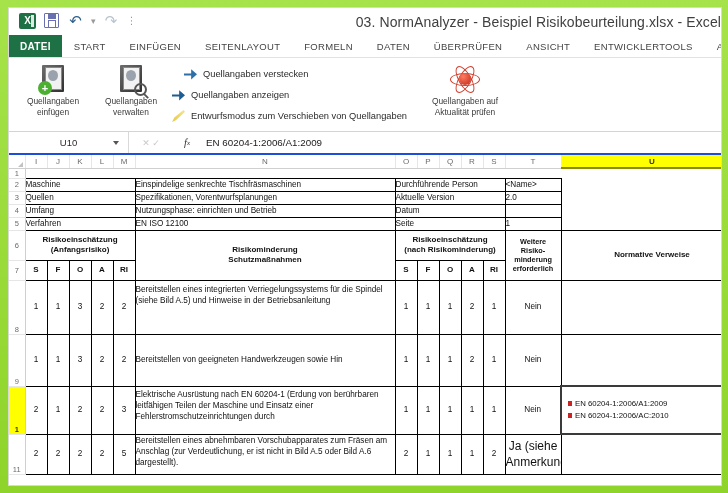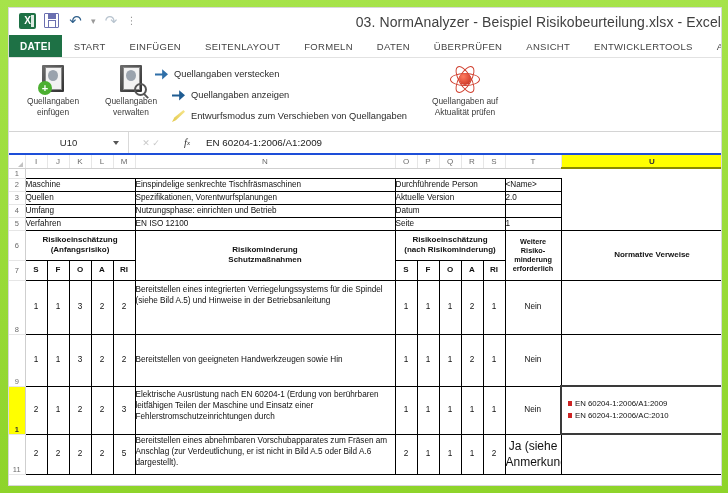--- a/index.html
+++ b/index.html
@@ -221,21 +221,21 @@
           <span class="cover"></span>
               <span class="page"></span>
               <span class="face"></span>
           <span class="badge-mag"></span>
         </span>
       </div>
       <div>Quellangaben</div>
       <div>verwalten</div>
     </div>
 
-    <div class="small-cmd" style="left:146px; top:10px;text-align:center;">
+    <div class="small-cmd" style="left:175px; top:10px;text-align:center;">
       <span class="sico hide"></span>
       <span>Quellangaben verstecken</span>
     </div>
     <div class="small-cmd" style="left:163px; top:31px;">
       <span class="sico show"></span>
       <span>Quellangaben anzeigen</span>
     </div>
     <div class="small-cmd" style="left:163px; top:52px;text-align:center;">
       <span class="sico pencil"></span>
       <span>Entwurfsmodus zum Verschieben von Quellangaben</span>

